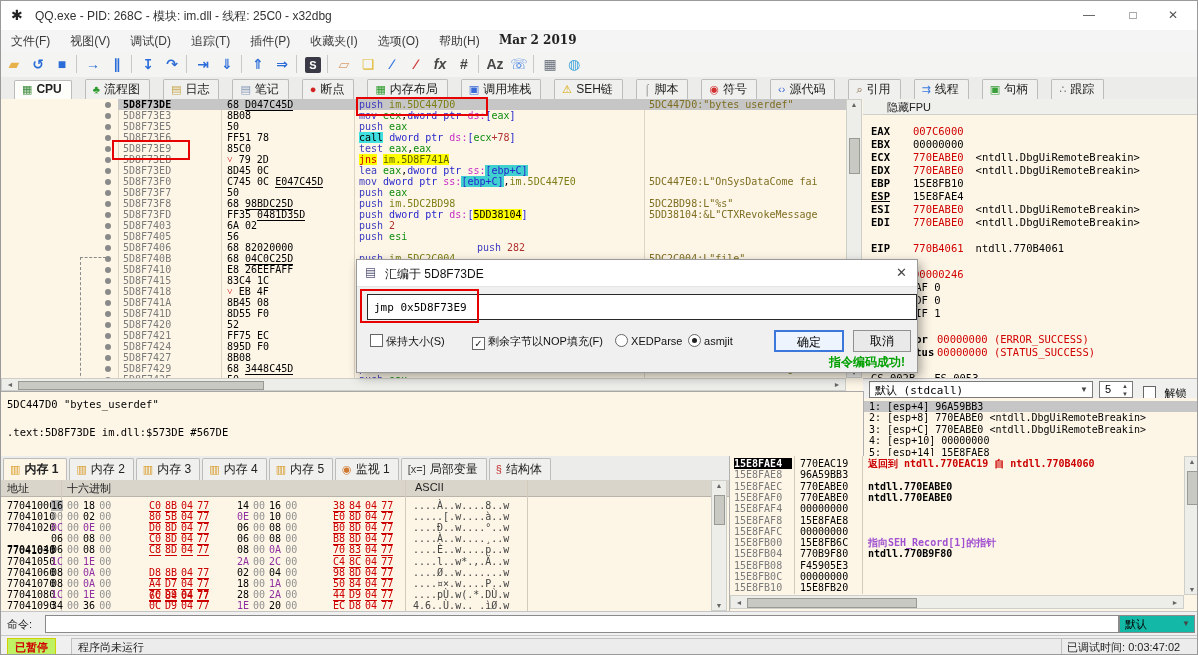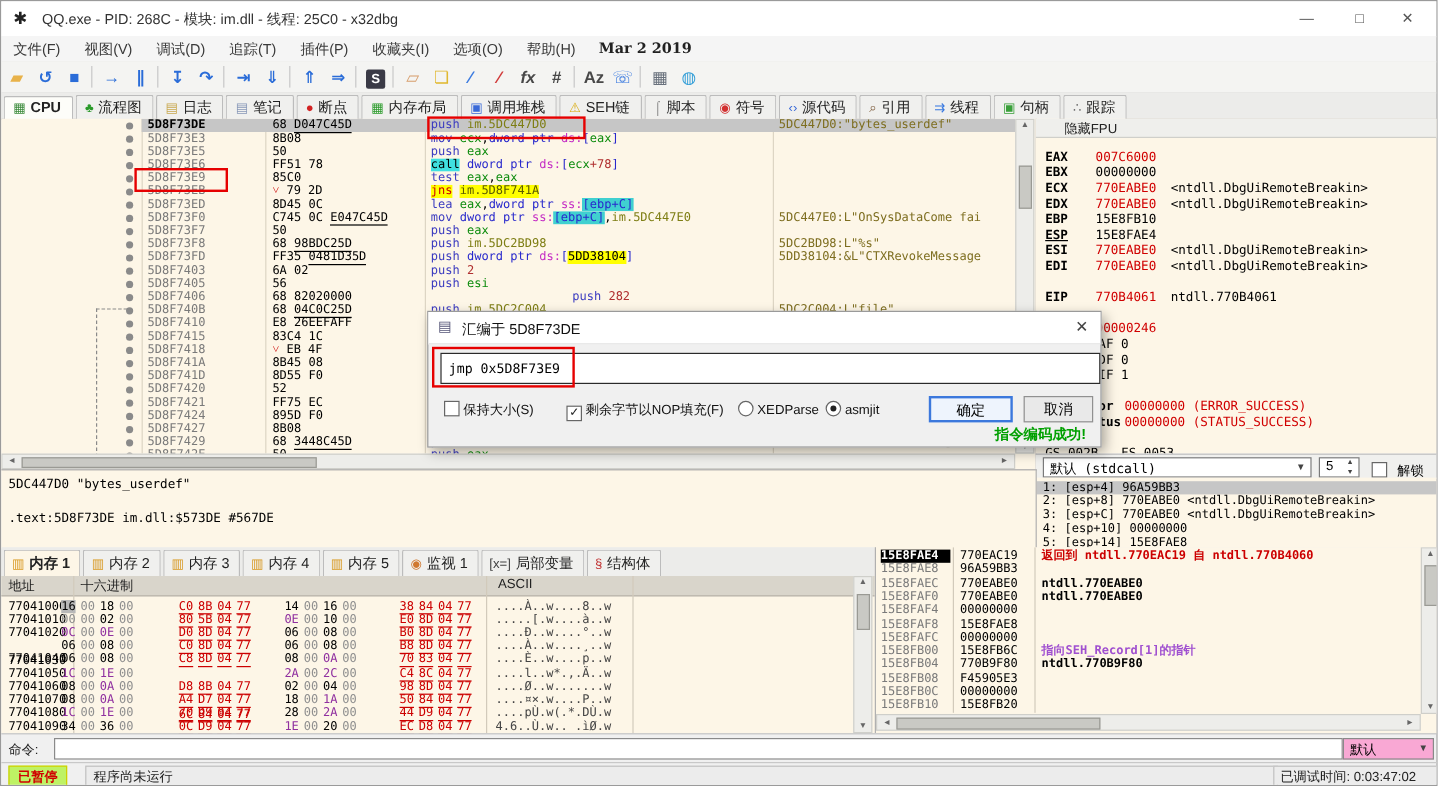--- a/index.html
+++ b/index.html
@@ -17,21 +17,21 @@
   .menu-item{display:inline-block;padding:3px 10px 0 10px;font-size:12px;color:#3a3a3a;}
   #menudate{position:absolute;left:498px;top:3px;font-size:12px;font-weight:bold;color:#222;font-family:"DejaVu Serif",serif;}
   
   #toolbar{left:0;top:50px;width:100%;height:26px;background:#f4f4f2;border-bottom:1px solid #d6d6d6;}
   .tbtn{display:inline-block;width:22px;height:22px;margin:2px 0 0 2px;text-align:center;line-height:22px;
         font-size:14px;font-weight:bold;vertical-align:top;}
   .tsep{display:inline-block;width:1px;height:18px;margin:4px 3px 0 3px;background:#c8c8c8;vertical-align:top;}
   .tbadge{display:inline-block;width:16px;height:16px;margin-top:3px;line-height:16px;border-radius:2px;}
   
   #tabbar{left:0;top:76px;width:100%;height:22px;background:#ececea;border-bottom:1px solid #b4b4b4;}
-  .tab{display:inline-block;height:19px;margin:2px 0 0 2px;padding:1px 9px 0 7px;font-size:12px;color:#222;
+  .tab{display:inline-block;height:19px;margin:2px 0 0 13px;padding:1px 9px 0 7px;font-size:12px;color:#222;
        border:1px solid #bcbcbc;border-bottom:none;background:#f0f0ee;border-radius:2px 2px 0 0;text-align:center;}
   .tab.active{background:#fdfdf9;font-weight:bold;}
   .tabicon{font-size:11px;margin-right:4px;}
   
   #disasm{left:0;top:98px;width:862px;height:292px;background:#fdf6e7;border-right:1px solid #b0b0b0;overflow:hidden;}
   .vsep{position:absolute;top:0;height:279px;width:1px;background:#ddd5c4;}
   .dsel{position:absolute;left:117px;width:728px;height:11px;background:#c6c6c6;}
   .daddr{position:absolute;left:122px;width:94px;height:11px;font-size:10px;line-height:11px;color:#7a7a7a;}
   .daddr.sel{color:#000;font-weight:bold;}
   .dbytes{position:absolute;left:226px;width:126px;height:11px;font-size:10px;line-height:11px;color:#000;white-space:pre;}
@@ -99,21 +99,21 @@
   .sval{position:absolute;left:70px;width:60px;color:#000;}
   .snote{position:absolute;left:138px;color:#000;font-weight:bold;}
   .snote.ret{color:#cc0000;}
   .snote.seh{color:#a050d0;}
   .svline{position:absolute;top:0;width:1px;height:138px;background:#d2cabb;}
   
   #cmdbar{left:0;top:610px;width:100%;height:24px;background:#f0f0f0;border-top:1px solid #c4c4c4;}
   #cmdlabel{position:absolute;left:6px;top:5px;font-size:11px;color:#222;}
   #cmdinput{position:absolute;left:44px;top:3px;width:1066px;height:16px;background:#fff;border:1px solid #8a8a8a;
             font-size:11px;font-family:"DejaVu Sans Mono",monospace;padding:0 3px;}
-  #cmdmode{position:absolute;left:1118px;top:3px;width:76px;height:18px;background:#f9a8d4;border:1px solid #8a8a8a;
+  #cmdmode{position:absolute;left:1118px;top:3px;width:76px;height:18px;background:#14b8a6;border:1px solid #8a8a8a;
            box-sizing:border-box;font-size:11px;padding:1px 0 0 5px;}
   
   #statusbar{left:0;top:634px;width:100%;height:21px;background:#f0f0f0;border-top:1px solid #c8c8c8;}
   #statebadge{position:absolute;left:6px;top:2px;height:15px;padding:1px 7px 0 7px;background:#bef264;
               color:#d00000;font-weight:bold;font-size:11px;border:1px solid #d0d000;}
   #statusmsg{position:absolute;left:70px;top:2px;width:986px;height:15px;border:1px solid #c0c0c0;
              font-size:11px;padding:1px 0 0 6px;color:#222;background:#ececec;}
   #statustime{position:absolute;left:1060px;top:2px;width:132px;height:15px;border:1px solid #c0c0c0;
               font-size:11px;padding:1px 0 0 5px;color:#222;background:#ececec;}
   

